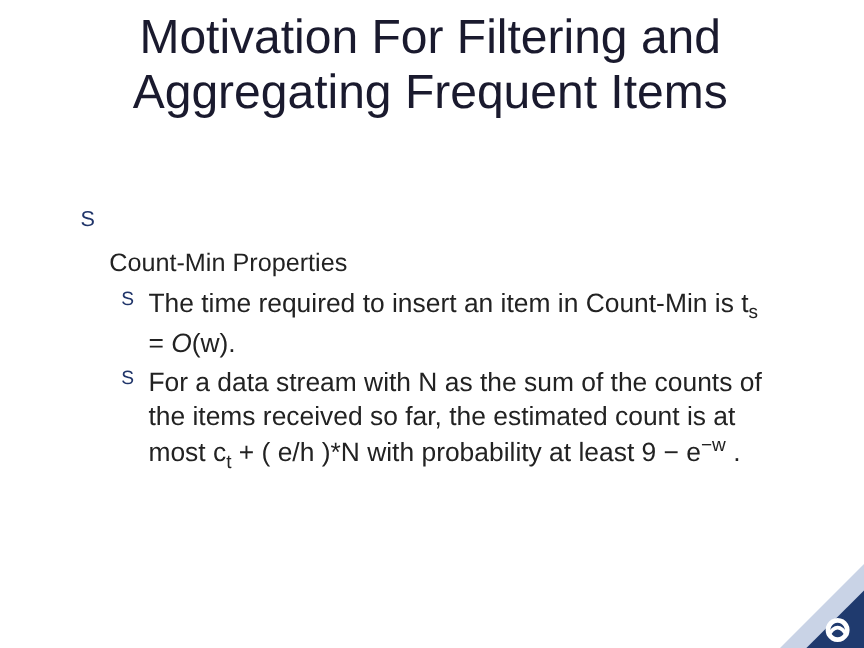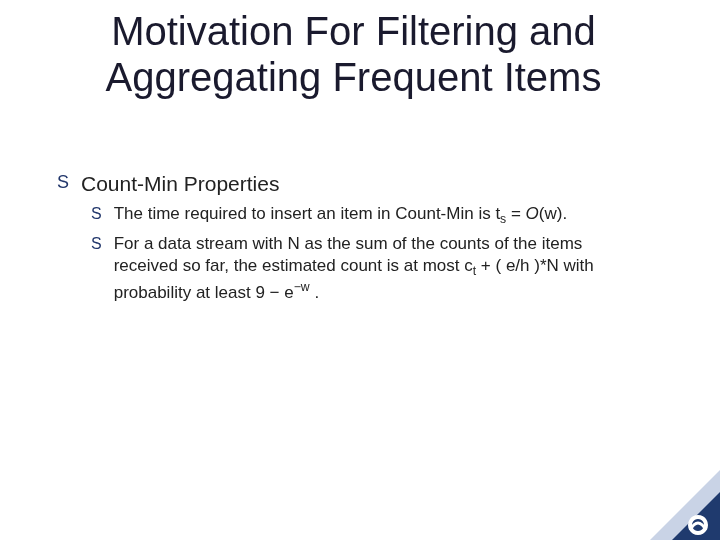--- a/index.html
+++ b/index.html
@@ -5,21 +5,21 @@
   * { margin: 0; padding: 0; box-sizing: border-box; }
   html, body { width: 720px; height: 540px; overflow: hidden; }
   body {
     font-family: Arial, Helvetica, sans-serif;
     background: #ffffff;
     position: relative;
   }
   .slide {
     width: 720px;
     height: 540px;
-    padding: 8px 40px 40px 27px;
+    padding: 8px 40px 40px 37px;
     position: relative;
   }
   .title {
     font-size: 40px;
     line-height: 1.15;
     color: #1a1a2e;
     text-align: center;
     font-weight: 400;
     margin-bottom: 70px;
     padding: 0 20px;
@@ -36,37 +36,38 @@
   .b1 .mark {
     color: #20356a;
     font-size: 18px;
     margin-right: 12px;
     line-height: 1.35;
   }
   .b1 .text {
     font-size: 21px;
     color: #222;
     line-height: 1.3;
+    margin-top: 36px;
   }
   .b2-wrap {
     padding-left: 34px;
   }
   .b2 {
     display: flex;
     align-items: flex-start;
     margin-bottom: 4px;
   }
   .b2 .mark {
     color: #20356a;
     font-size: 16px;
     margin-right: 12px;
     line-height: 1.4;
   }
   .b2 .text {
-    font-size: 17px;
+    font-size: 22px;
     color: #222;
     line-height: 1.3;
   }
   .sub { vertical-align: sub; font-size: 0.72em; }
   .sup { vertical-align: super; font-size: 0.72em; }
   .ital { font-style: italic; }
   .corner {
     position: absolute;
     right: 0;
     bottom: 0;

